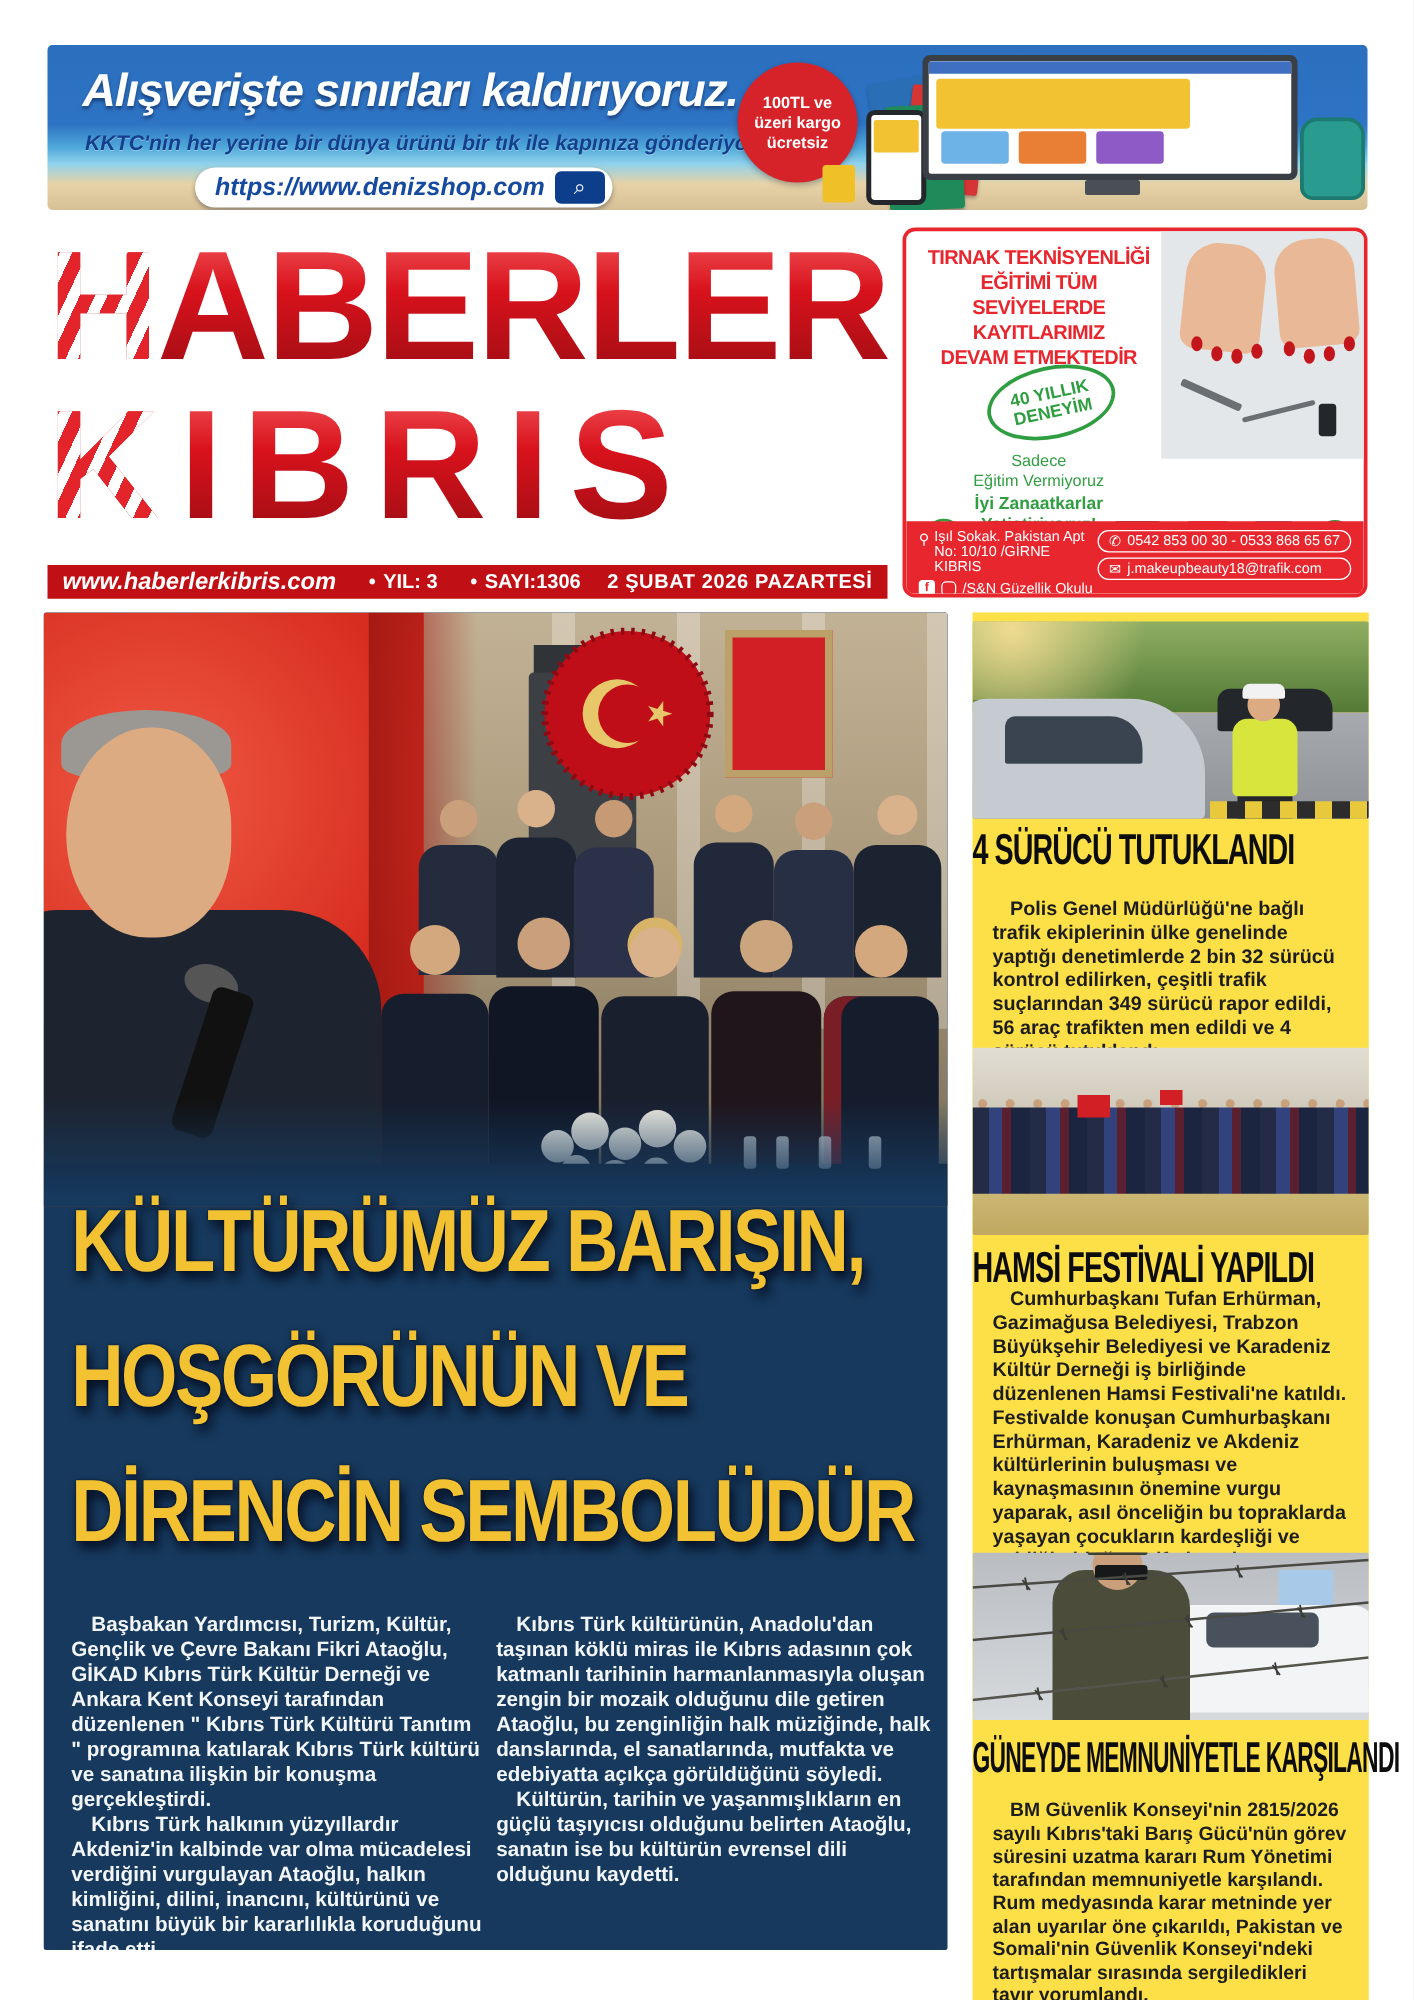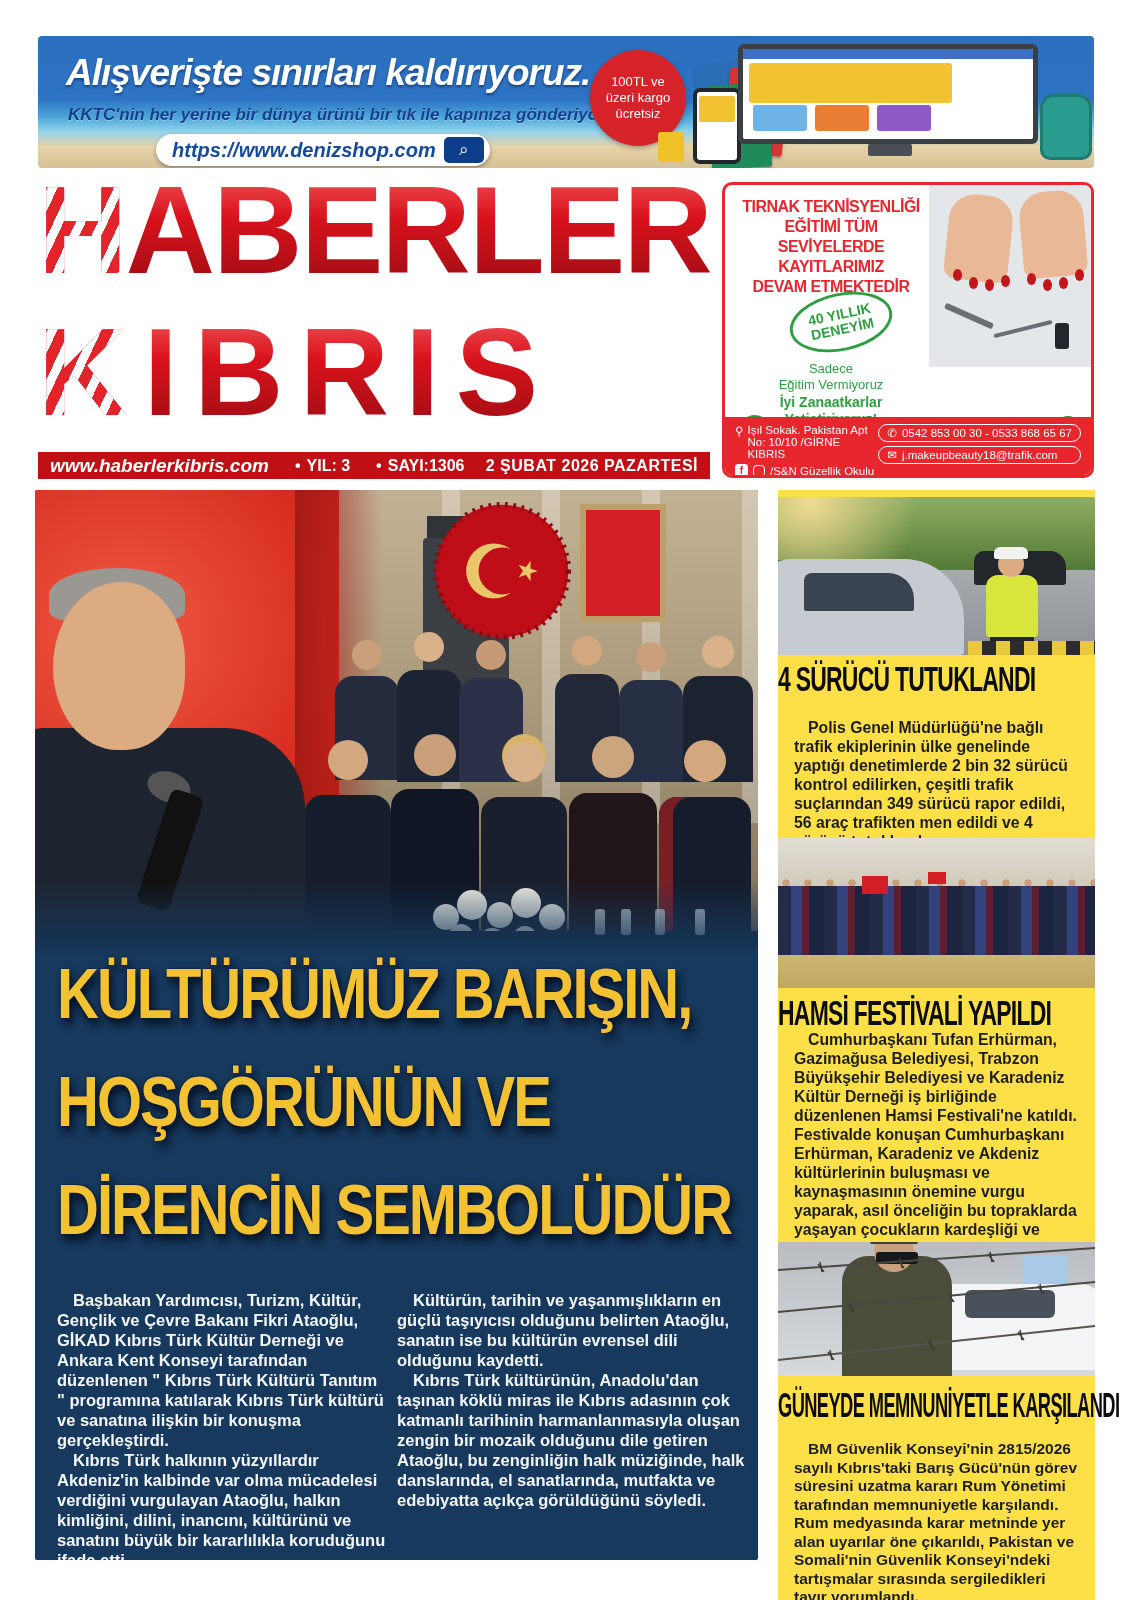--- a/index.html
+++ b/index.html
@@ -14,21 +14,21 @@
   .banner-headline{left:28px;top:16px;font-size:37px;font-weight:bold;font-style:italic;color:#fff;
     text-shadow:0 2px 3px rgba(0,0,40,.45);letter-spacing:-1px;}
   .banner-subline{left:30px;top:69px;font-size:17px;font-weight:bold;font-style:italic;color:#133f8e;
     text-shadow:0 1px 0 rgba(255,255,255,.35);}
   .url-pill{left:118px;top:98px;height:32px;background:#fff;border-radius:18px;display:flex;align-items:center;
     padding:0 6px 0 16px;box-shadow:0 2px 4px rgba(0,0,30,.35);}
   .url-text{font-size:20px;font-weight:bold;font-style:italic;color:#164a9e;}
   .url-btn{width:40px;height:26px;background:#0d3e8c;border-radius:5px;margin-left:8px;color:#fff;
     display:flex;align-items:center;justify-content:center;font-size:17px;}
   .badge-circle{left:552px;top:14px;width:96px;height:96px;border-radius:50%;background:#d6232a;color:#fff;
-    display:flex;align-items:center;justify-content:center;text-align:center;font-size:13px;font-weight:normal;
+    display:flex;align-items:center;justify-content:center;text-align:center;font-size:13px;font-weight:bold;
     line-height:1.25;padding:10px;box-shadow:0 2px 5px rgba(0,0,30,.3);}
   
   .monitor{left:700px;top:8px;width:300px;height:100px;background:#3a3f45;border-radius:6px;padding:5px;}
   .monitor .scr{width:100%;height:100%;background:#fff;border-radius:2px;overflow:hidden;position:relative;}
   .monitor .bar{position:absolute;left:0;top:0;width:100%;height:10px;background:#3f6fc0;}
   .monitor .hero{position:absolute;left:6px;top:14px;width:70%;height:40px;background:#f2c233;border-radius:3px;}
   .monitor .t1{position:absolute;left:10px;bottom:8px;width:54px;height:26px;background:#6db3e8;border-radius:3px;}
   .monitor .t2{position:absolute;left:72px;bottom:8px;width:54px;height:26px;background:#e87f35;border-radius:3px;}
   .monitor .t3{position:absolute;left:134px;bottom:8px;width:54px;height:26px;background:#8e5bc6;border-radius:3px;}
   .monitor-stand{left:830px;top:108px;width:44px;height:12px;background:#4a4f55;border-radius:2px;}
@@ -182,21 +182,21 @@
             <div class="t2"></div>
             <div class="t3"></div>
           </div>
       </div>
       <div class="abs monitor-stand"></div>
       <div class="abs bp"></div>
     </div>
   </div>
 
   <div>
-    <div class="abs mast-line" style="top:168px;font-size:124px;"><span class="flag-letter">H</span><span>ABERLER</span></div>
+    <div class="abs mast-line" style="top:183px;font-size:124px;"><span class="flag-letter">H</span><span>ABERLER</span></div>
     <div class="abs mast-line" style="top:310px;font-size:124px;letter-spacing:16px;"><span class="flag-letter">K</span><span>IBRIS</span></div>
     <div class="abs mast-bar">
       <span class="mast-site">www.haberlerkibris.com</span>
       <span class="mast-meta">
           <span>•</span>
         <span>YIL: 3</span>
         </span>
       <span class="mast-meta">
           <span>•</span>
         <span>SAYI:1306</span>
@@ -362,22 +362,22 @@
       <div class="yl" style="top:108px;">HOŞGÖRÜNÜN VE</div>
       <div class="yl" style="top:216px;">DİRENCİN SEMBOLÜDÜR</div>
     </div>
 
     <div class="main-cols">
       <div class="mcol" style="left:22px;width:332px;">
         <p>Başbakan Yardımcısı, Turizm, Kültür, Gençlik ve Çevre Bakanı Fikri Ataoğlu, GİKAD Kıbrıs Türk Kültür Derneği ve Ankara Kent Konseyi tarafından düzenlenen " Kıbrıs Türk Kültürü Tanıtım " programına katılarak Kıbrıs Türk kültürü ve sanatına ilişkin bir konuşma gerçekleştirdi.</p>
         <p>Kıbrıs Türk halkının yüzyıllardır Akdeniz'in kalbinde var olma mücadelesi verdiğini vurgulayan Ataoğlu, halkın kimliğini, dilini, inancını, kültürünü ve sanatını büyük bir kararlılıkla koruduğunu ifade etti.</p>
       </div>
       <div class="mcol" style="left:362px;width:352px;">
+        <p>Kıbrıs Türk kültürünün, Anadolu'dan taşınan köklü miras ile Kıbrıs adasının çok katmanlı tarihinin harmanlanmasıyla oluşan zengin bir mozaik olduğunu dile getiren Ataoğlu, bu zenginliğin halk müziğinde, halk danslarında, el sanatlarında, mutfakta ve edebiyatta açıkça görüldüğünü söyledi.</p>
         <p>Kültürün, tarihin ve yaşanmışlıkların en güçlü taşıyıcısı olduğunu belirten Ataoğlu, sanatın ise bu kültürün evrensel dili olduğunu kaydetti.</p>
-        <p>Kıbrıs Türk kültürünün, Anadolu'dan taşınan köklü miras ile Kıbrıs adasının çok katmanlı tarihinin harmanlanmasıyla oluşan zengin bir mozaik olduğunu dile getiren Ataoğlu, bu zenginliğin halk müziğinde, halk danslarında, el sanatlarında, mutfakta ve edebiyatta açıkça görüldüğünü söyledi.</p>
       </div>
     </div>
   </div>
 
   <div class="abs side">
 
     <div class="sphoto" style="top:7px;height:158px;">
       <div class="trees"></div>
         <div class="glow"></div>
         <div class="road"></div>

